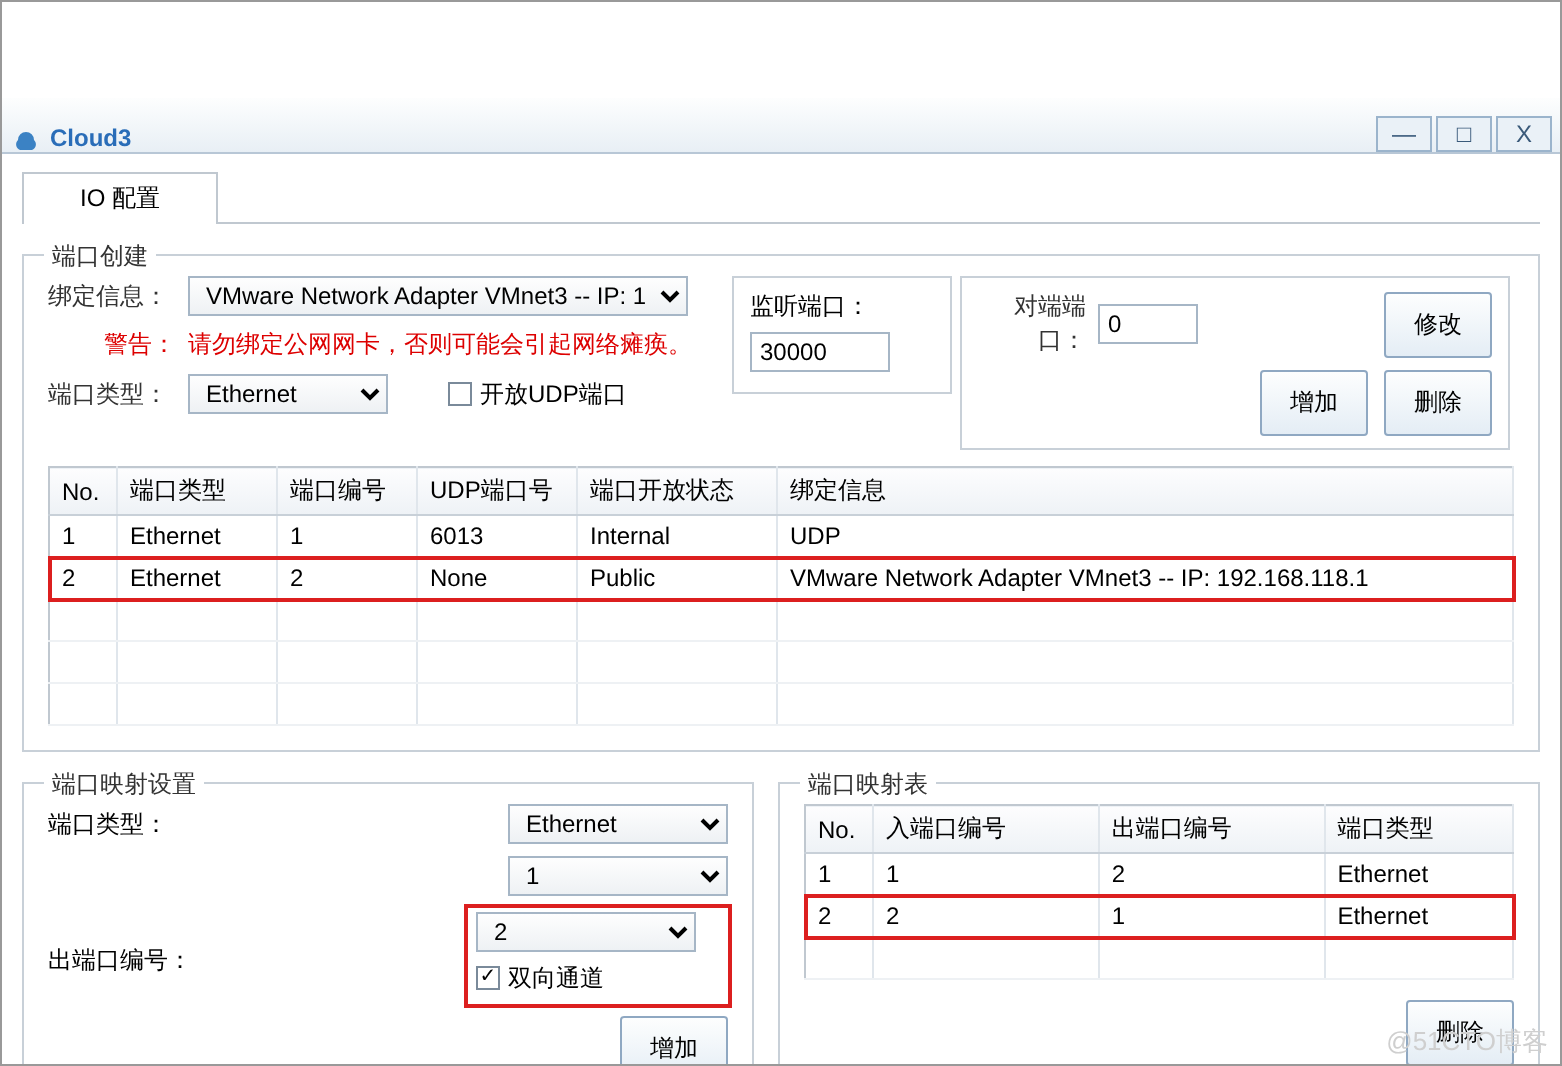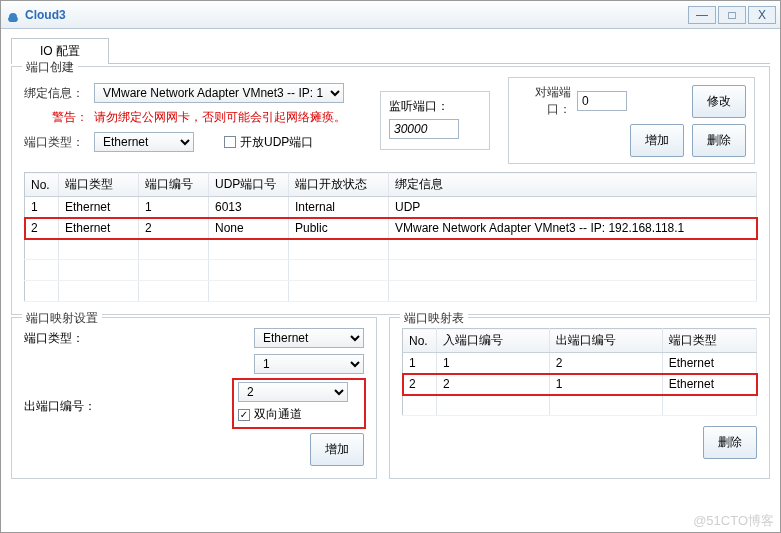--- a/index.html
+++ b/index.html
@@ -1,24 +1,24 @@
 <!DOCTYPE html>
 <html><head>
 <meta charset="utf-8">
 <style>
 * { box-sizing: border-box; font-family: "Microsoft YaHei", Tahoma, sans-serif; font-size: 12px; }
 body { margin: 0; background: #fff; width: 781px; height: 533px; border: 1px solid #999; position: relative; }
-.titlebar { height: 28px; background: linear-gradient(#fdfefe,#e8eff5); border-bottom: 1px solid #b8c7d6; display: flex; align-items: center; padding: 0 4px; }
+.titlebar { height: 28px; background: linear-gradient(#fdfefe,#e8eff5); border-bottom: 1px solid #b8c7d6; display: flex; align-items: flex-end; padding: 0 4px; margin-top: 48px; }
 .titlebar .icon { width: 16px; height: 16px; margin-right: 4px; }
 .titlebar .title { color: #2a6db8; font-weight: bold; flex: 1; }
 .winbtn { width: 28px; height: 18px; border: 1px solid #9bb4cc; background: #eaf1f7; margin-left: 2px; display: flex; align-items: center; justify-content: center; color: #3a5a7a; cursor: default; }
 .client { padding: 6px 10px 10px 10px; }
 .tabstrip { display: flex; border-bottom: 1px solid #c0c8d0; margin-top: 2px; }
 .tab { padding: 4px 28px; border: 1px solid #c0c8d0; border-bottom: none; background: #fff; position: relative; top: 1px; }
-.groupbox { border: 1px solid #c8d0d8; margin-top: 2px; padding: 10px 12px 12px 12px; position: relative; }
+.groupbox { border: 1px solid #c8d0d8; margin-top: 15px; padding: 10px 12px 12px 12px; position: relative; }
 .groupbox > .legend { position: absolute; top: -8px; left: 10px; background: #fff; padding: 0 4px; color: #333; }
 .row { display: flex; align-items: center; margin-bottom: 6px; }
 .lbl { width: 70px; text-align: left; color: #333; }
 .lbl2 { width: 60px; text-align: right; color: #333; padding-right: 6px; }
 select, input[type=text] { border: 1px solid #a6b6c6; height: 20px; padding: 0 4px; background: #fff; }
 select { background: linear-gradient(#fefefe,#eef1f4); }
 .btn { border: 1px solid #8fa8c2; background: linear-gradient(#fdfefe,#e4edf5); height: 33px; padding: 0 14px; display: inline-flex; align-items: center; justify-content: center; cursor: default; border-radius: 2px; }
 .warn { color: #d00; }
 .checkbox { display: inline-flex; align-items: center; gap: 4px; }
 .checkbox .box { width: 12px; height: 12px; border: 1px solid #7a8a9a; display: inline-flex; align-items: center; justify-content: center; font-size: 10px; line-height: 1; }
@@ -47,21 +47,21 @@
 </div>
 
 <div class="client">
   <div class="tabstrip">
     <div class="tab"><span>IO 配置</span></div>
   </div>
 
   <div class="groupbox">
     <div class="legend">端口创建</div>
 
-    <div style="display:flex; gap:14px; align-items:center;">
+    <div style="display:flex; align-items:flex-start;">
       <div style="flex:0 0 340px;">
         <div class="row">
           <span class="lbl">绑定信息：</span>
           <select style="width:250px"><option>VMware Network Adapter VMnet3 -- IP: 192.168</option></select>
         </div>
         <div class="row">
           <span class="lbl warn" style="text-align:right;padding-right:6px">警告：</span>
           <span class="warn">请勿绑定公网网卡，否则可能会引起网络瘫痪。</span>
         </div>
         <div class="row">
@@ -70,21 +70,21 @@
           <span style="width:30px"></span>
           <span class="checkbox">
             <span class="box"></span>
             <span>开放UDP端口</span>
           </span>
         </div>
       </div>
 
       <fieldset class="inner" style="flex:0 0 110px;">
         <div>监听端口：</div>
-        <input type="text" style="width: 70px; margin: 4px 0px; font-style: italic;" value="30000">
+        <input type="text" style="width: 70px; margin: 4px 0px;" value="30000">
       </fieldset>
 
       <fieldset class="inner" style="flex:1;">
         <div class="row">
           <span class="lbl2">对端端口：</span>
           <input type="text" style="width: 50px;" value="0">
           <span style="flex:1"></span>
           <span class="btn">
               <span>修改</span>
             </span>

